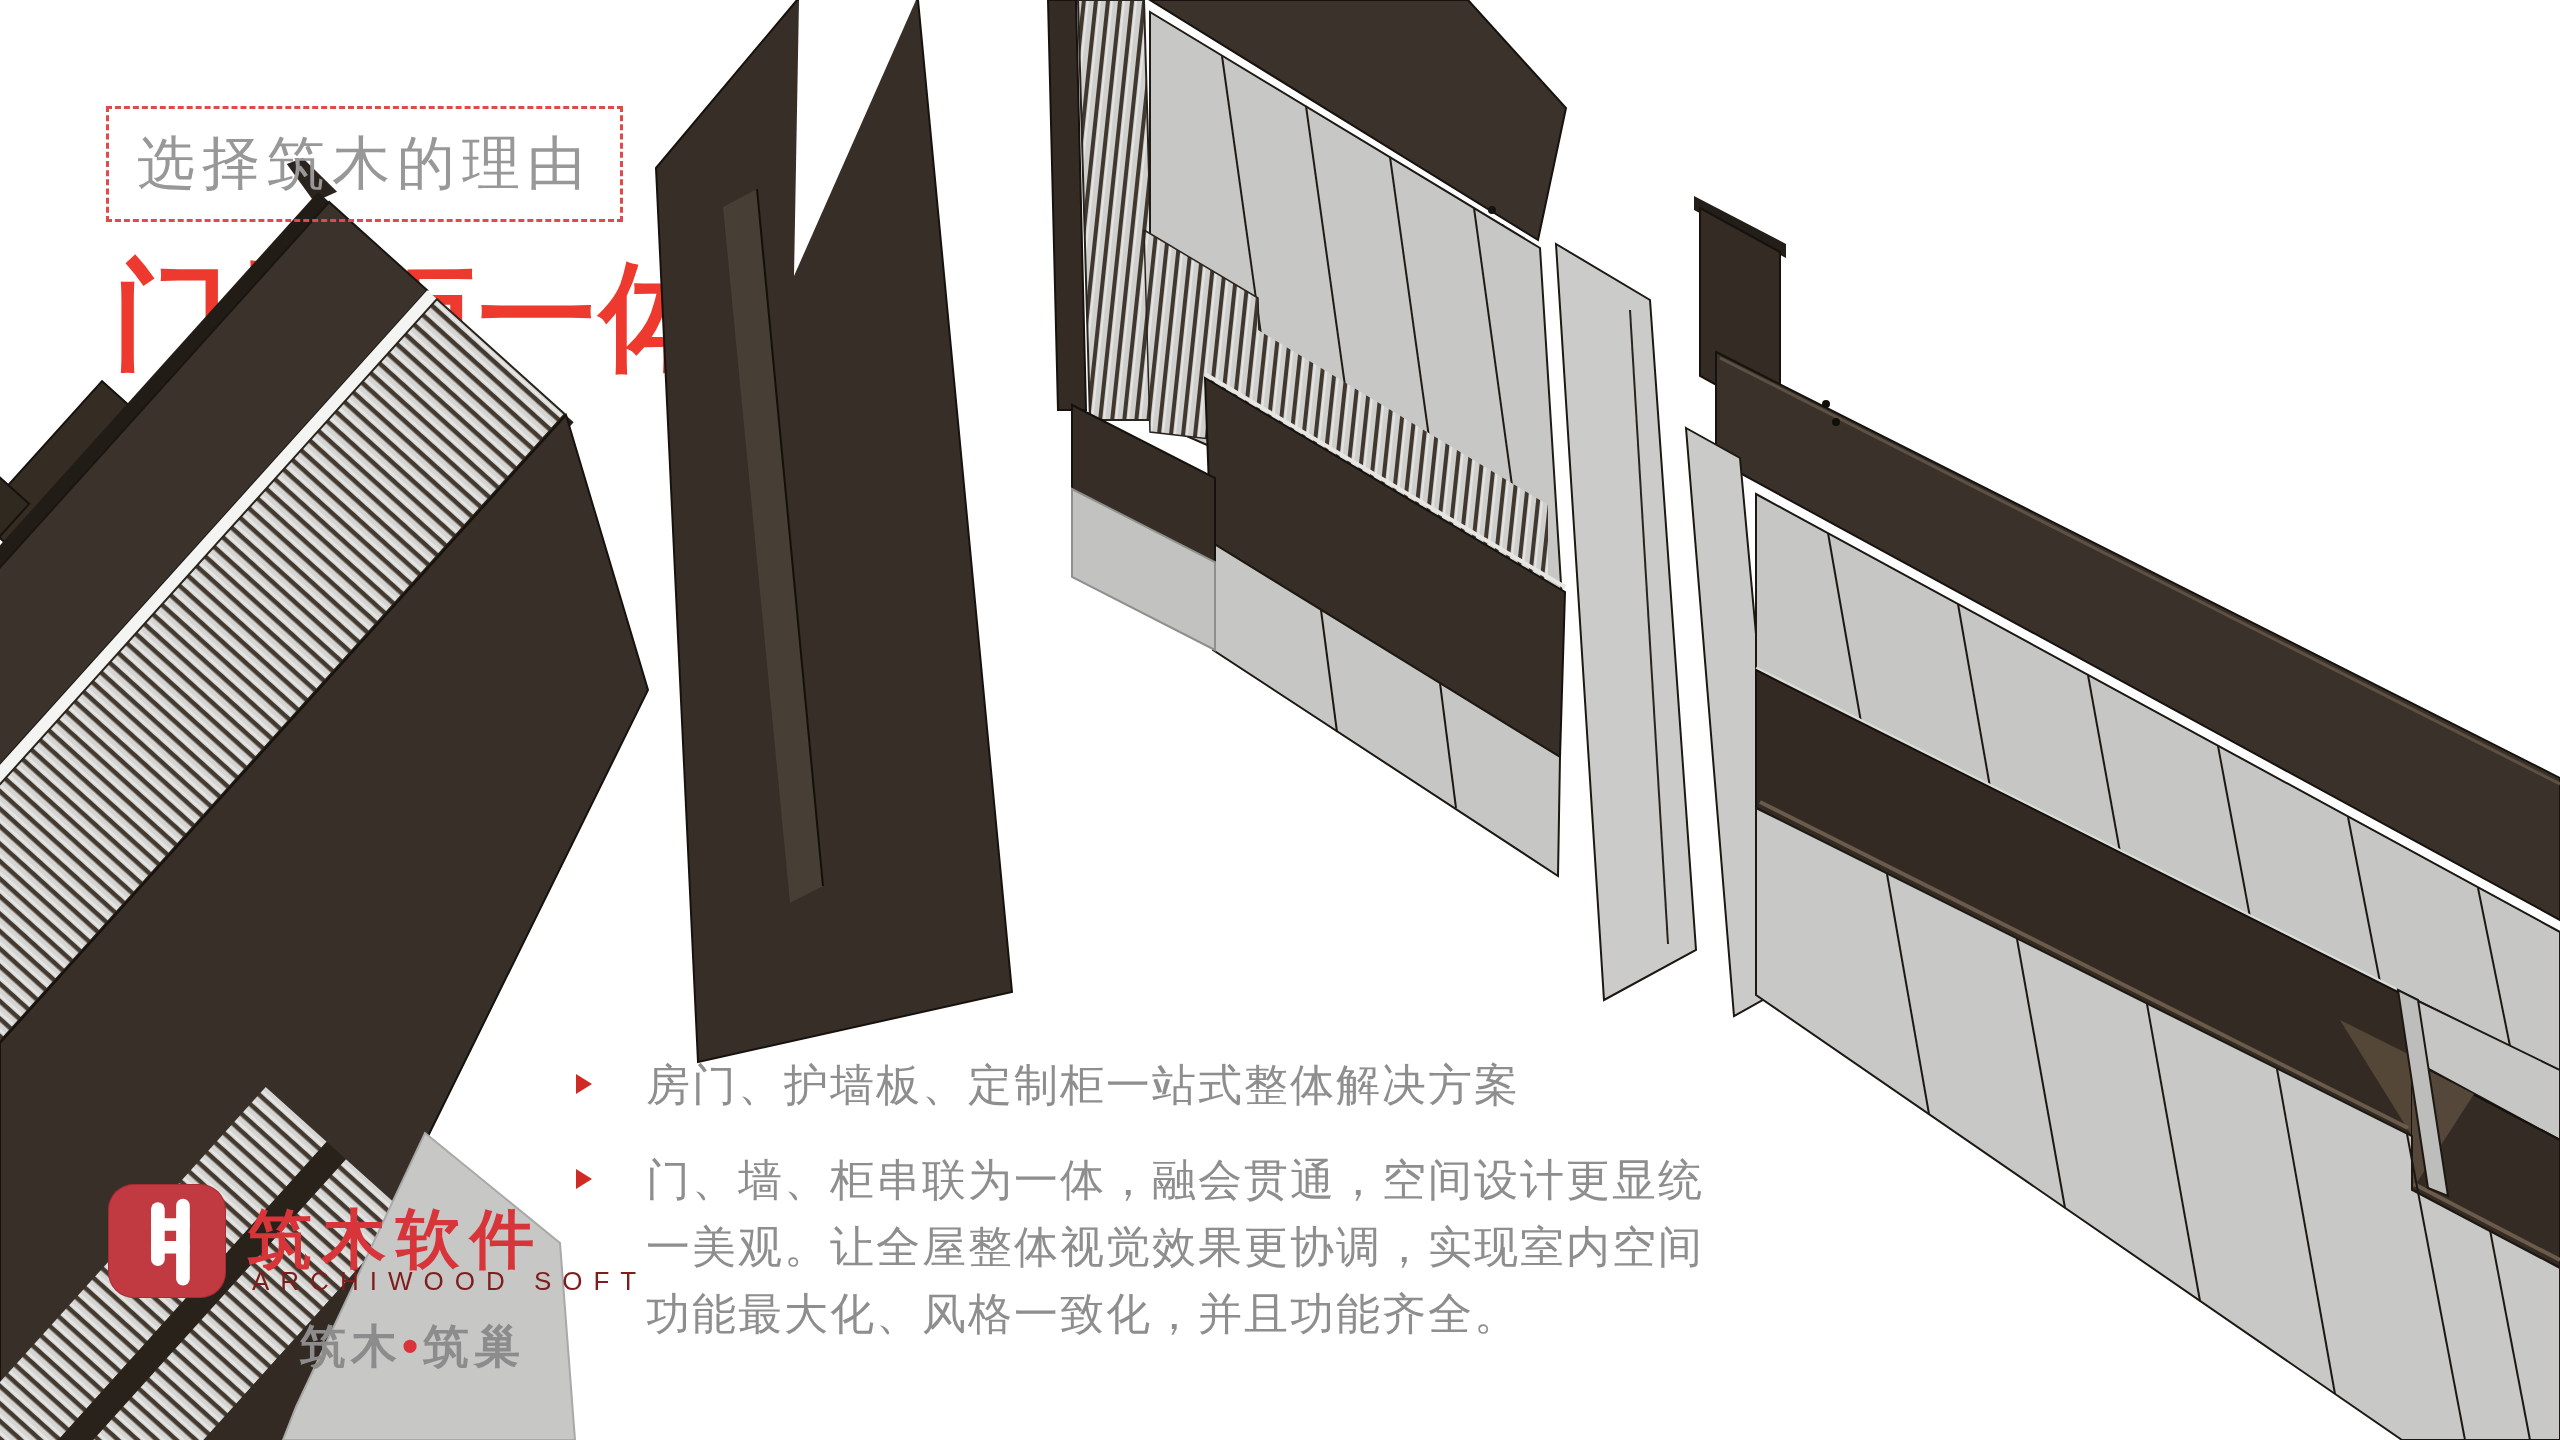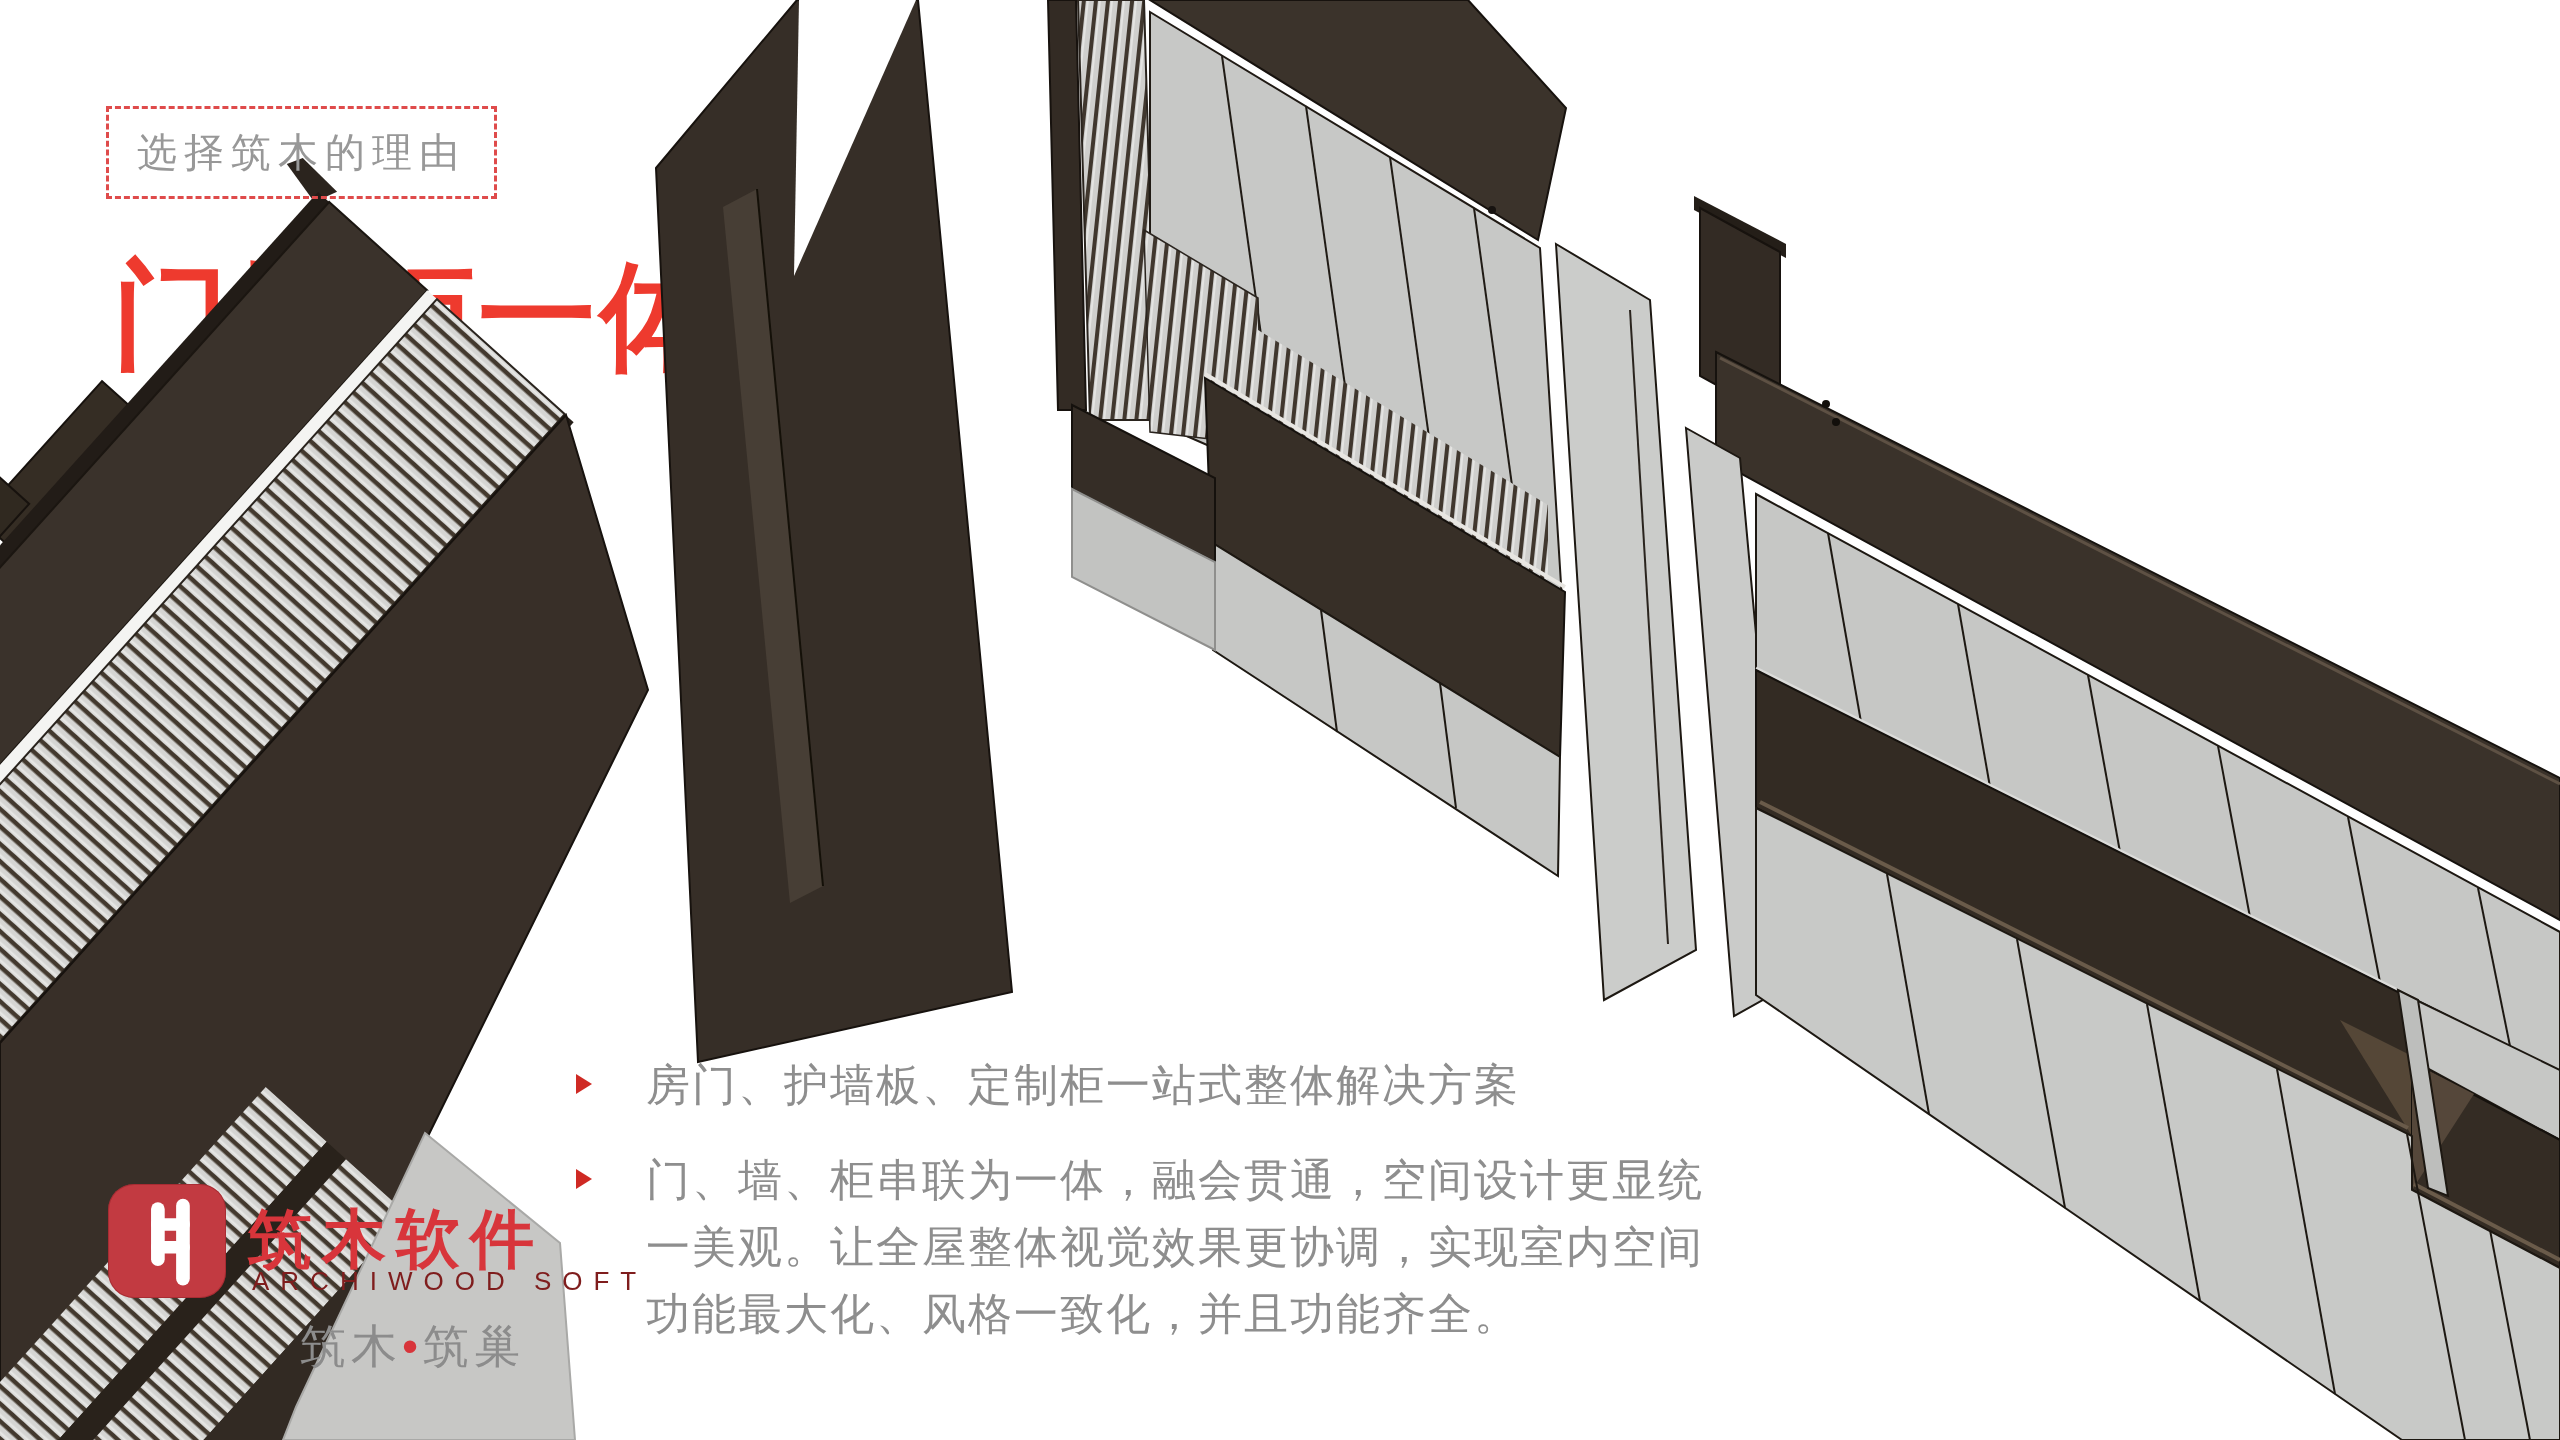--- a/index.html
+++ b/index.html
@@ -8,37 +8,37 @@
 
   
   .layer{position:absolute;}
   #main-title{left:112px;top:238px;z-index:1;font-size:118px;font-weight:bold;
               color:#ee3a2e;letter-spacing:4px;white-space:nowrap;}
   #scene{position:absolute;left:0;top:0;z-index:2;}
   .top-text{z-index:3;}
 
   #eyebrow-box{left:106px;top:106px;border:3px dashed #df4b4b;
                padding:16px 28px;}
-  #eyebrow-box .txt{font-size:40px;color:#989898;letter-spacing:7px;white-space:nowrap;text-align:center;}
+  #eyebrow-box .txt{font-size:58px;color:#989898;letter-spacing:7px;white-space:nowrap;text-align:center;}
 
   #bullets{left:576px;top:1052px;width:1135px;}
   .bullet-row{display:flex;align-items:flex-start;gap:32px;}
   .bullet-row + .bullet-row{margin-top:28px;}
   .tri{width:0;height:0;border-left:16px solid #cf2a24;border-top:10px solid transparent;
        border-bottom:10px solid transparent;margin:22px 22px 0 0;flex:0 0 auto;}
   .bullet-text{font-size:44px;line-height:1.52;color:#8e8e8e;letter-spacing:2px;}
 
   #logo-icon{left:108px;top:1184px;width:118px;height:114px;background:#c23a41;
              border-radius:26px;box-shadow:0 0 0 1px rgba(120,20,25,.35) inset;}
   #logo-cn{left:248px;top:1176px;font-size:64px;font-weight:bold;color:#d8353b;
            letter-spacing:10px;white-space:nowrap;margin-top:20px;}
   #logo-en{left:252px;top:1266px;font-size:26px;color:#7f1d1d;letter-spacing:11px;
            white-space:nowrap;}
   #logo-tagline{left:300px;top:1316px;font-size:46px;color:#8c8c8c;letter-spacing:5px;
-                white-space:nowrap;}
+                white-space:nowrap;font-weight:bold;}
   #logo-tagline .dot{color:#d8353b;}
 </style>
 </head>
 <body>
 
 <div class="layer" id="main-title">门墙柜一体</div>
 
 <svg id="scene" width="2560" height="1440" viewBox="0 0 2560 1440">
   <defs>
     <pattern id="patSlats" patternUnits="userSpaceOnUse" width="13" height="20">

